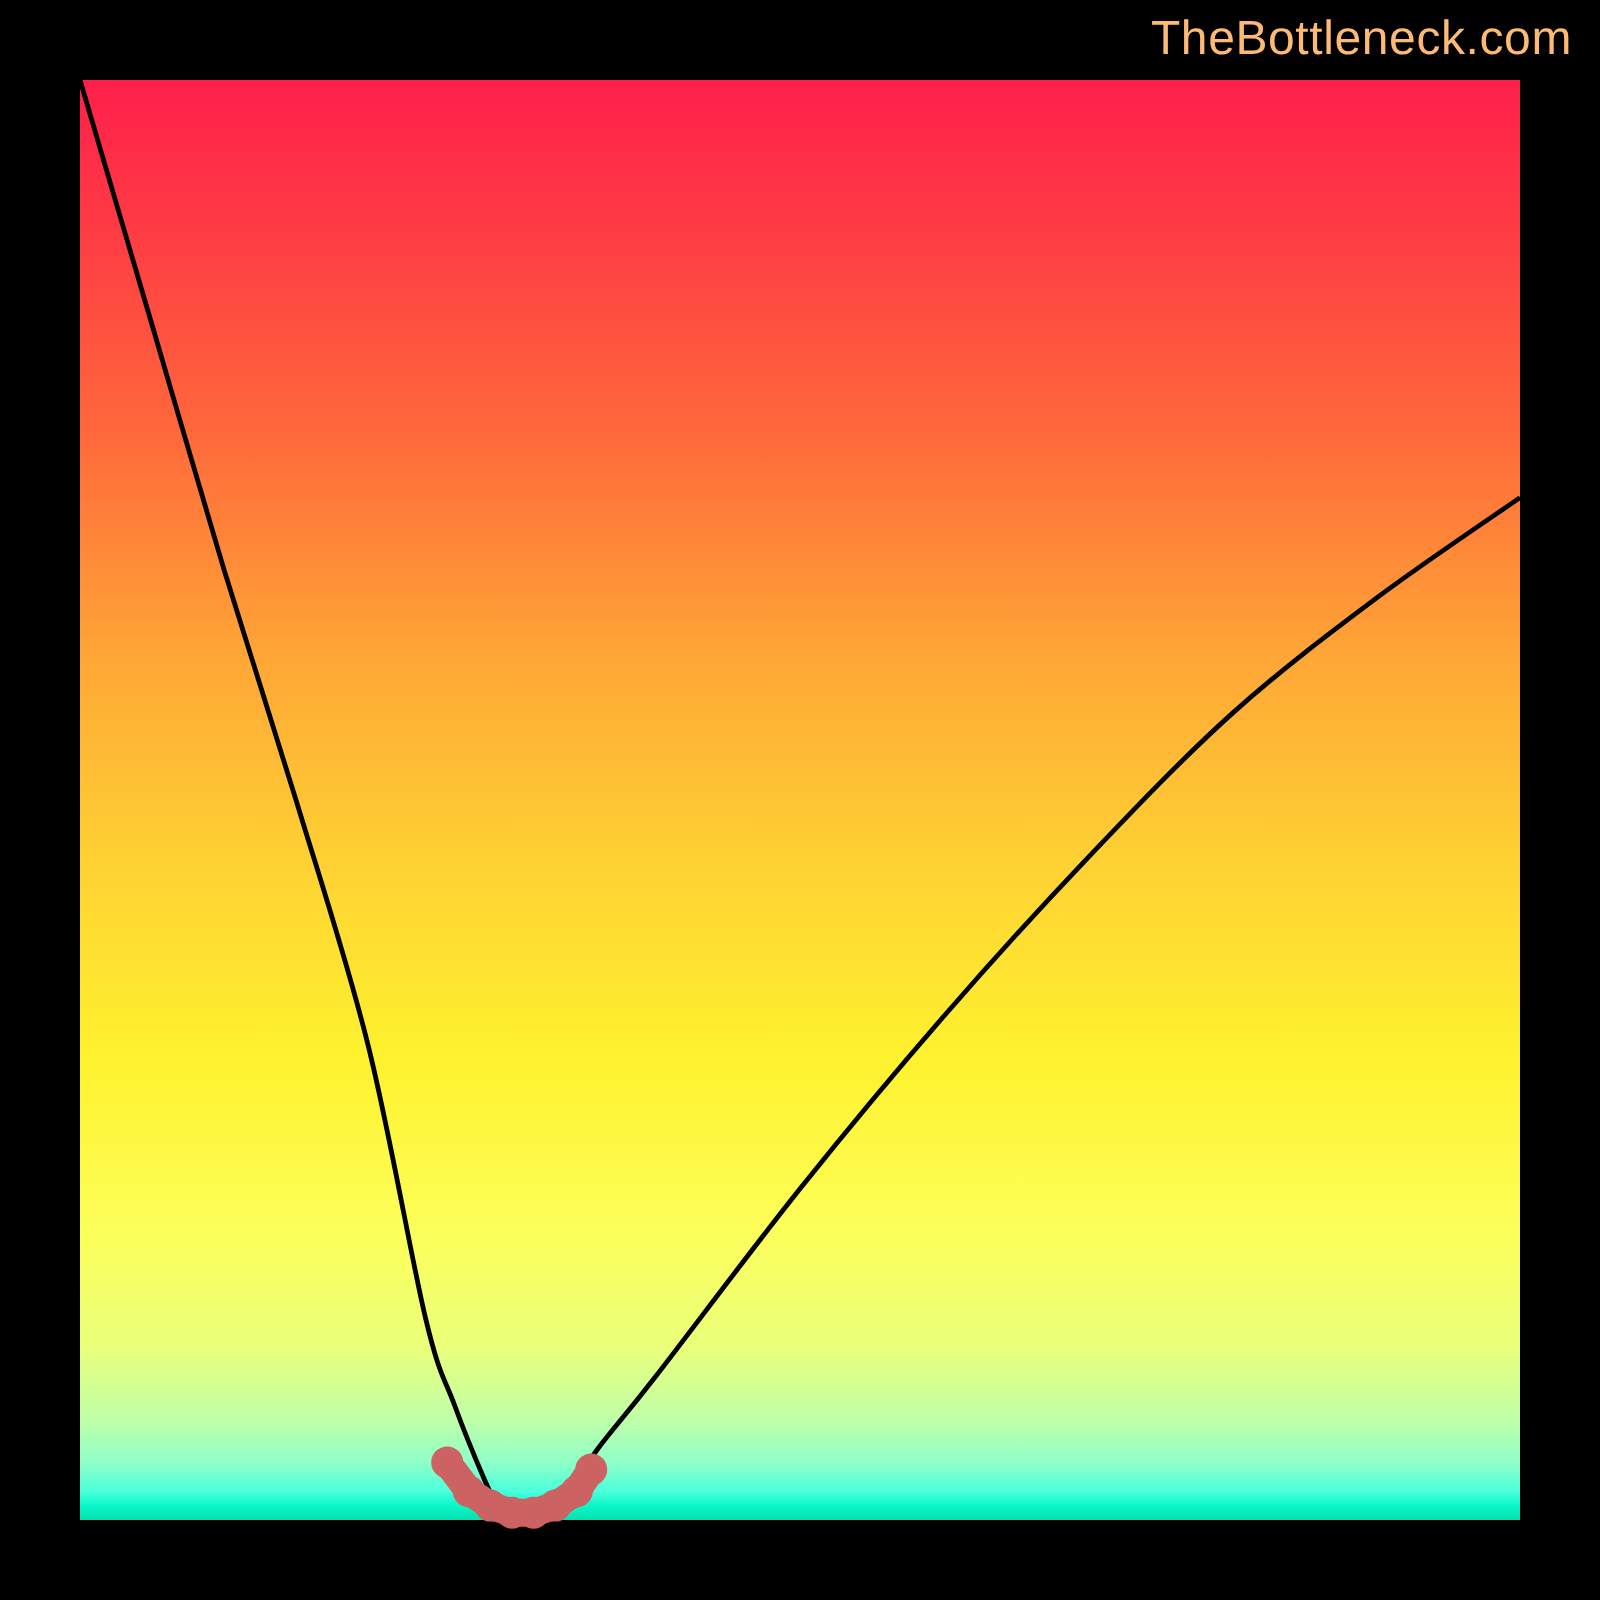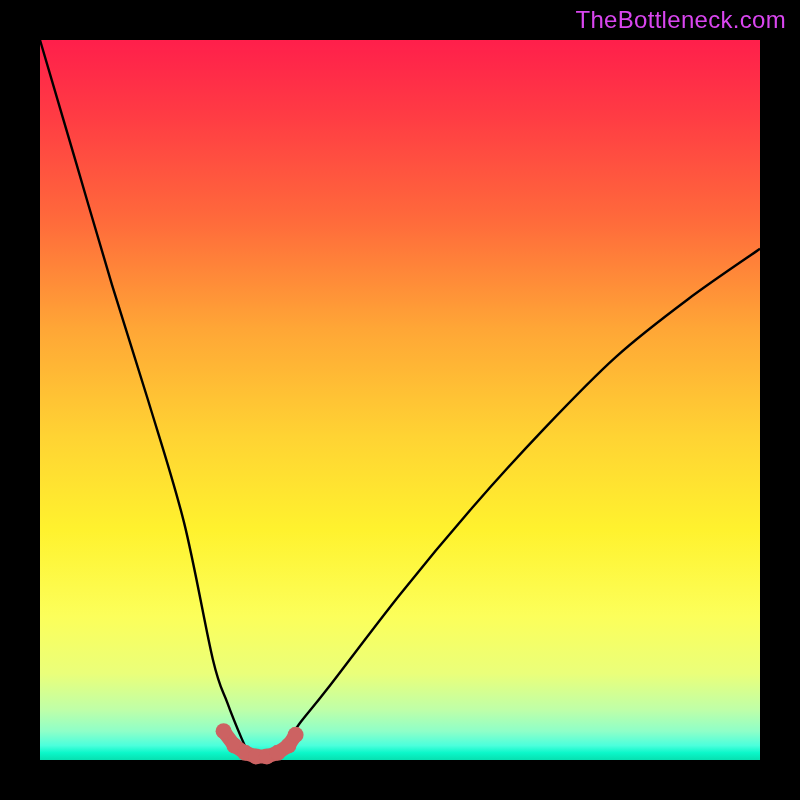--- a/index.html
+++ b/index.html
@@ -38,21 +38,21 @@
       #8fffc8 96%,
       #4bffdc 98%,
       #0bf7c9 99%,
       #07e0b0 100%
     );
   }
   .watermark {
     position: absolute;
     top: 6px;
     right: 14px;
-    color: #d946ef;
+    color: #fdba74;
     font-size: 24px;
     font-weight: 500;
     letter-spacing: 0.3px;
     user-select: none;
   }
   svg.curve {
     position: absolute;
     left: 0;
     top: 0;
     width: 720px;

